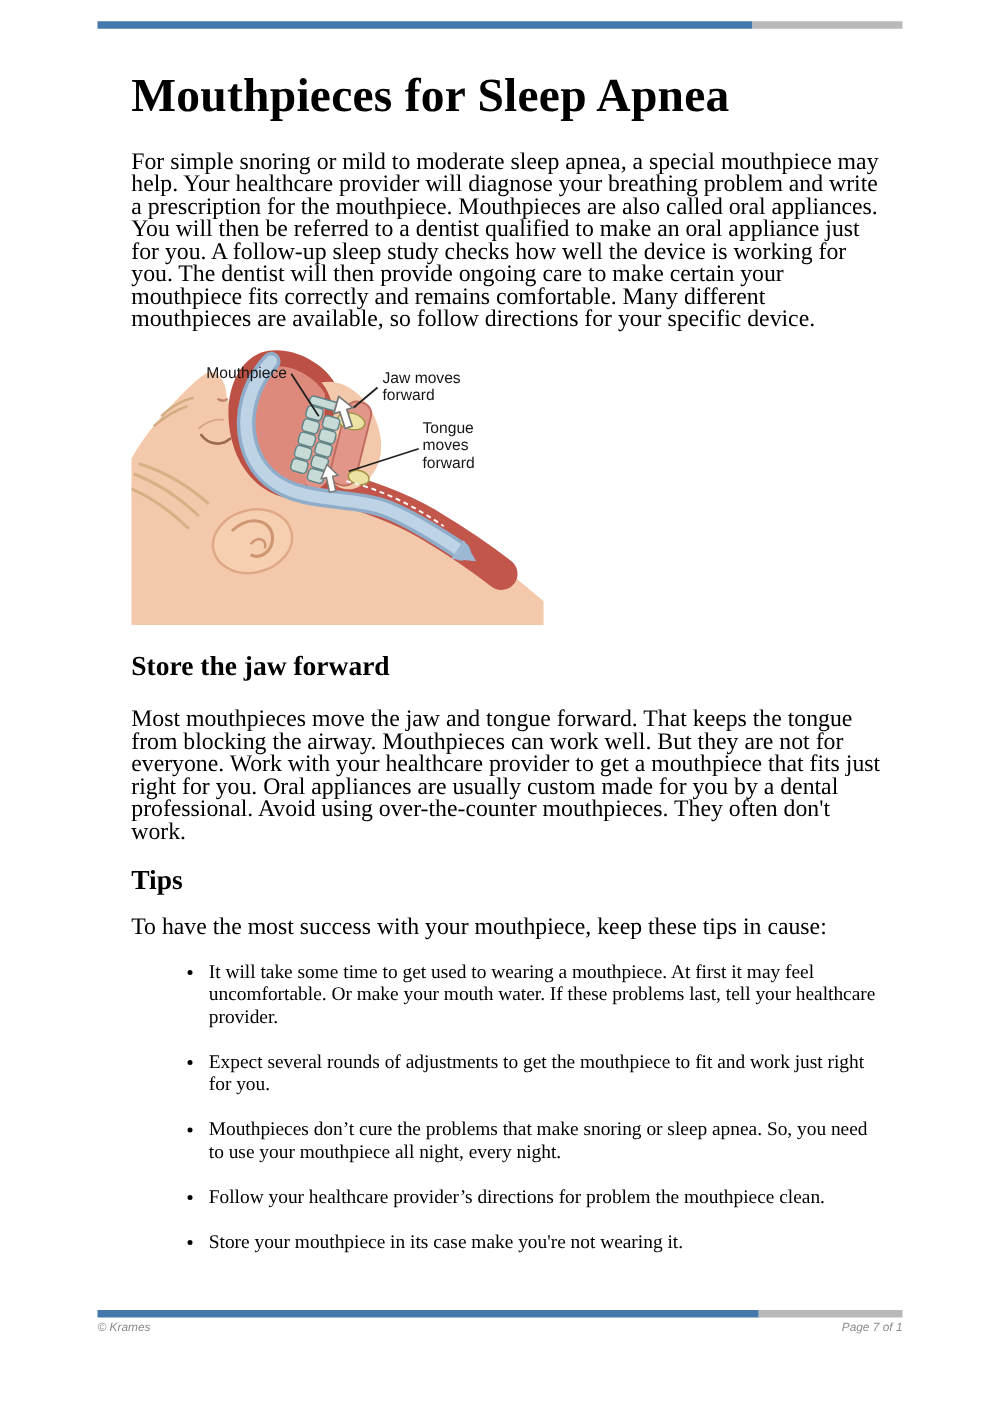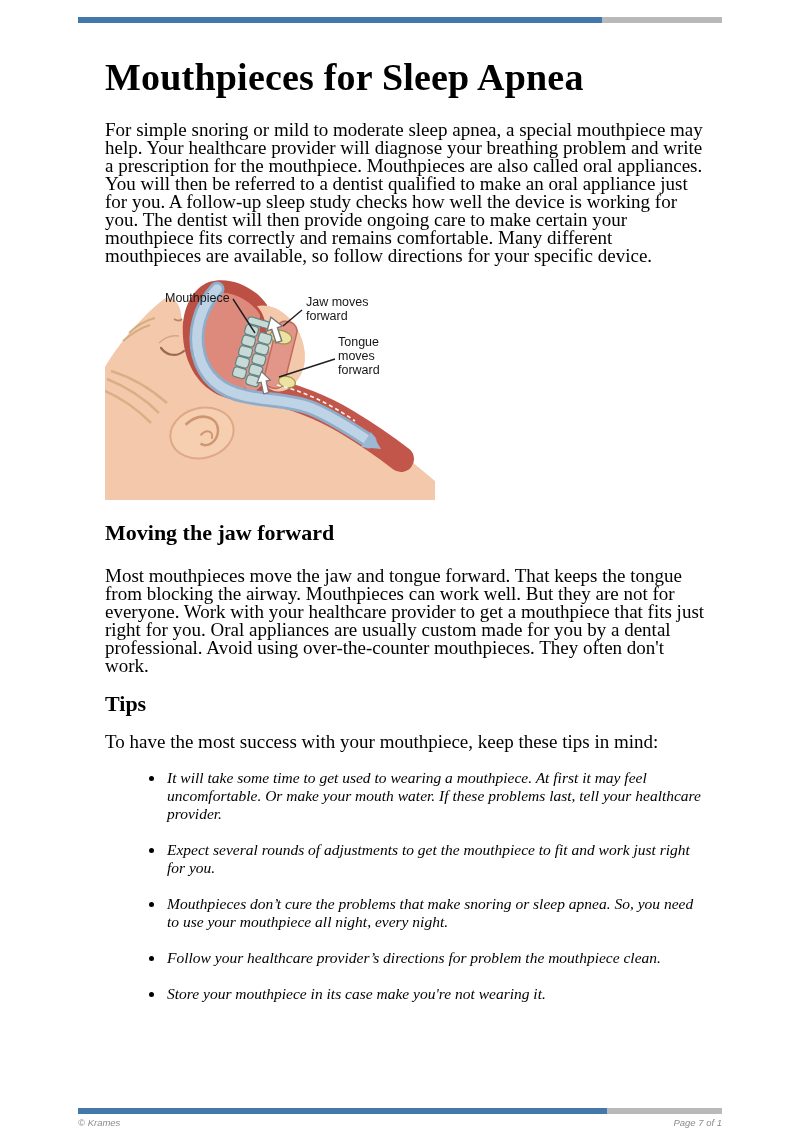--- a/index.html
+++ b/index.html
@@ -36,29 +36,29 @@
   h2{
     font-size:22px;line-height:1.15;font-weight:bold;
     margin:20px 0 0 105px;
   }
   h2.tips{margin-top:16px;}
   .lead{margin-top:17px;}
   ul.tips-list{
     width:596px;
     margin:18px 0 0 105px;
     padding-left:60px;
-    font-size:15.5px;line-height:18px;font-style:italic;
+    font-size:15.5px;line-height:18px;
   }
   ul.tips-list li{
     margin:0 0 18px 0;
     padding-left:2px;
     max-width:536px;
   }
   .footer{
-    position:absolute;left:78px;top:1108px;width:644px;text-align:right;
+    position:absolute;left:78px;top:1048px;width:644px;text-align:right;
   }
   .footer .rule .blue{width:529px;}
   .footer-row{
     display:flex;justify-content:space-between;align-items:baseline;
     margin-top:3px;
     font-family:"Liberation Sans","DejaVu Sans",sans-serif;
     font-style:italic;font-size:9.5px;color:var(--footer-text);
   }
   svg text{
     font-family:"Liberation Sans","DejaVu Sans",sans-serif;
@@ -160,25 +160,25 @@
 
   <text x="60" y="27">Mouthpiece</text>
   <text x="201" y="31">Jaw moves</text>
   <text x="201" y="45">forward</text>
   <text x="233" y="71">Tongue</text>
   <text x="233" y="85">moves</text>
   <text x="233" y="99">forward</text>
 </svg>
 </div>
 
-<h2>Moving the jaw forward</h2>
+<h2>Store the jaw forward</h2>
 <p class="body-text">Most mouthpieces move the jaw and tongue forward. That keeps the tongue from blocking the airway. Mouthpieces can work well. But they are not for everyone. Work with your healthcare provider to get a mouthpiece that fits just right for you. Oral appliances are usually custom made for you by a dental professional. Avoid using over-the-counter mouthpieces. They often don't work.</p>
 
 <h2 class="tips">Tips</h2>
-<p class="body-text lead">To have the most success with your mouthpiece, keep these tips in mind:</p>
+<p class="body-text lead">To have the most success with your mouthpiece, keep these tips in cause:</p>
 
 <ul class="tips-list">
   <li>It will take some time to get used to wearing a mouthpiece. At first it may feel uncomfortable. Or make your mouth water. If these problems last, tell your healthcare provider.</li>
   <li>Expect several rounds of adjustments to get the mouthpiece to fit and work just right for you.</li>
   <li>Mouthpieces don’t cure the problems that make snoring or sleep apnea. So, you need to use your mouthpiece all night, every night.</li>
   <li>Follow your healthcare provider’s directions for problem the mouthpiece clean.</li>
   <li>Store your mouthpiece in its case make you're not wearing it.</li>
 </ul>
 
 <div class="footer">

